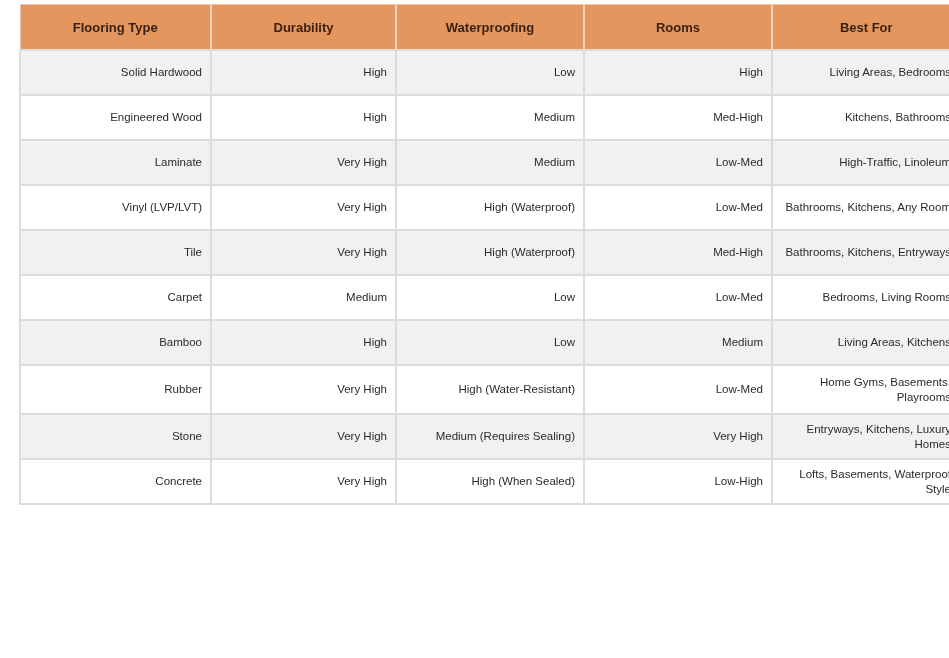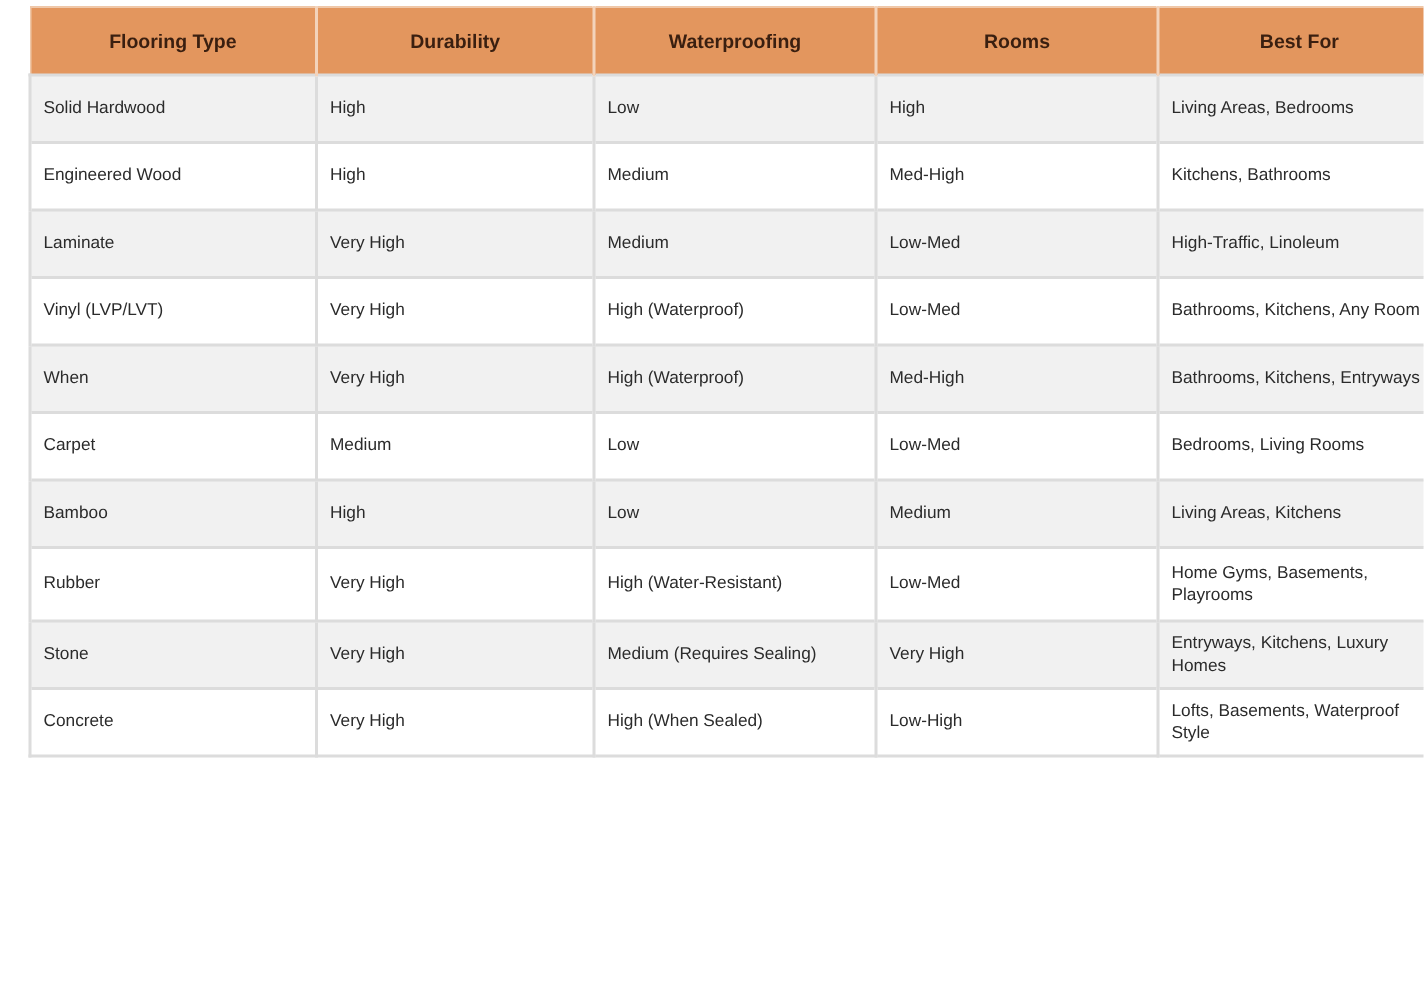--- a/index.html
+++ b/index.html
@@ -41,21 +41,21 @@
       padding: 0 6px;
       text-align: center;
       vertical-align: middle;
       border: 1px solid #efc7a8;
       border-left: 2px solid #f3d3bb;
     }
     table.flooring th:first-child { border-left: 1px solid #efc7a8; }
     table.flooring td {
       height: 43px;
       padding: 0 8px;
-      text-align: left;
+      text-align: right;
       vertical-align: middle;
       border: 1px solid #dcdcdc;
       border-width: 2px 2px 0 2px;
       line-height: 15px;
     }
     table.flooring tbody tr:last-child td {
       border-bottom: 2px solid #dcdcdc;
     }
     table.flooring tbody tr:nth-child(odd) td { background: #f1f1f1; }
     table.flooring tbody tr:nth-child(even) td { background: #ffffff; }
@@ -105,21 +105,21 @@
         <td>High-Traffic, Linoleum</td>
       </tr>
       <tr>
         <td>Vinyl (LVP/LVT)</td>
         <td>Very High</td>
         <td>High (Waterproof)</td>
         <td>Low-Med</td>
         <td>Bathrooms, Kitchens, Any Room</td>
       </tr>
       <tr>
-        <td>When</td>
+        <td>Tile</td>
         <td>Very High</td>
         <td>High (Waterproof)</td>
         <td>Med-High</td>
         <td>Bathrooms, Kitchens, Entryways</td>
       </tr>
       <tr>
         <td>Carpet</td>
         <td>Medium</td>
         <td>Low</td>
         <td>Low-Med</td>

